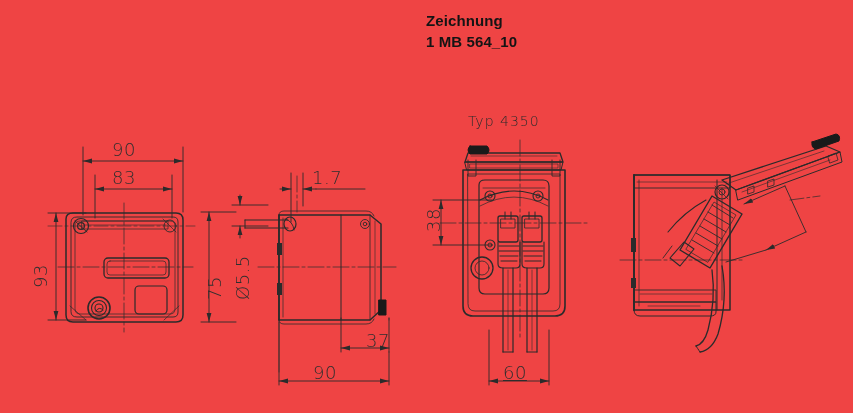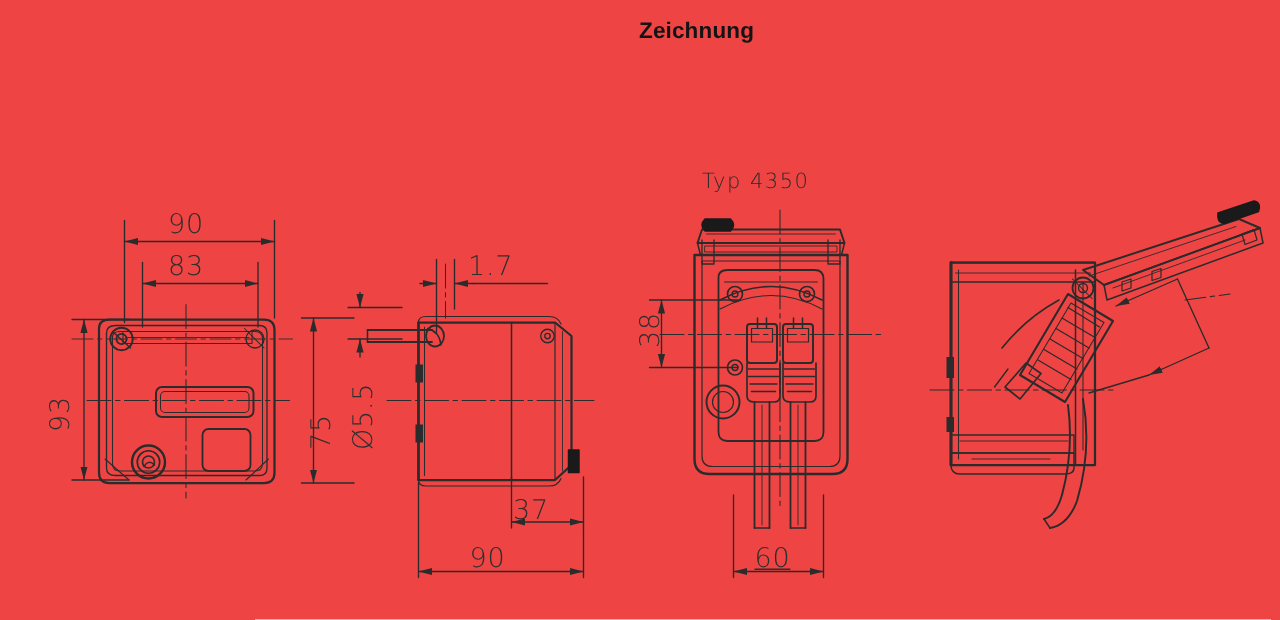--- a/index.html
+++ b/index.html
@@ -65,32 +65,33 @@
     transform-origin: left top;
   }
 </style>
 </head>
 <body>
 
 <div id="sheet">
 
   <div class="header-block">
     <div class="header-line">Zeichnung</div>
+    <div class="header-line">1 MB 564_10</div>
   </div>
 
   <div class="cad-text" style="left:468px; top:113px;">Typ 4350</div>
 
   <div class="dim-text" style="left:112px; top:139px;">90</div>
   <div class="dim-text" style="left:112px; top:167px;">83</div>
   <div class="dim-text rot90" style="left:30px; top:288px;">93</div>
 
   <div class="dim-text" style="left:312px; top:167px;">1.7</div>
   <div class="dim-text rot90" style="left:204px; top:300px;">75</div>
   <div class="dim-text rot90" style="left:232px; top:300px;">Ø5.5</div>
-  <div class="dim-text" style="left:342px; top:330px;">37</div>
+  <div class="dim-text" style="left:366px; top:330px;">37</div>
   <div class="dim-text" style="left:313px; top:362px;">90</div>
 
   <div class="dim-text rot90" style="left:423px; top:232px;">38</div>
   <div class="dim-text" style="left:503px; top:362px;text-decoration:underline;">60</div>
 
   <svg id="drawing-svg" viewBox="0 0 853 413">
     <defs>
       <marker id="arrL" markerWidth="10" markerHeight="8" refX="9" refY="4" orient="auto" markerUnits="userSpaceOnUse">
         <path d="M9,4 L0,1.6 L0,6.4 Z" fill="#2b2b2b"></path>
       </marker>

